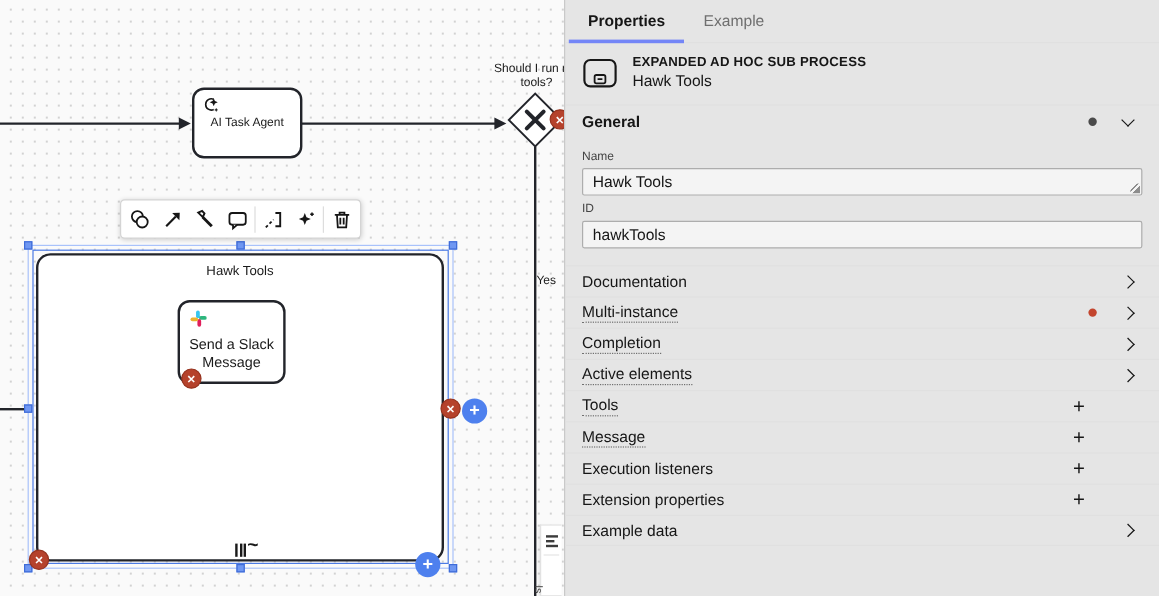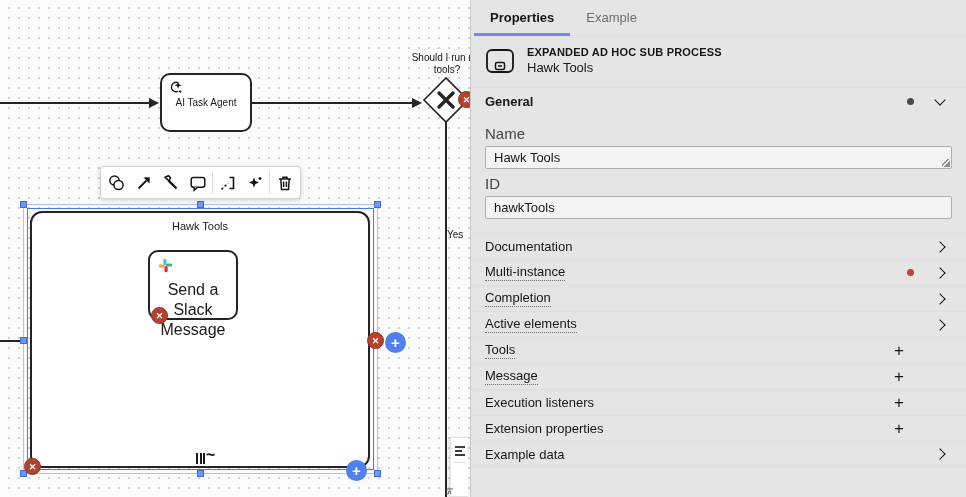--- a/index.html
+++ b/index.html
@@ -28,21 +28,21 @@
     border:1.5px solid #a9c2fb; }
   .sel-inner { position:absolute; left:27px; top:208px; width:347px; height:262px;
     border:1.5px solid #4b7be5; }
   .handle { position:absolute; width:7px; height:7px; background:#6f97f2;
     border:1px solid #3f6cd8; }
 
   .subprocess { left:30px; top:211px; width:340px; height:257px; border-radius:12px; }
   .subprocess-title { position:absolute; left:0; right:0; top:7px; text-align:center;
     font-size:11px; color:#1a1a1a; }
   .slack-task { left:148px; top:250px; width:90px; height:70px; }
-  .slack-task .node-label { position:absolute; left:0; right:0; top:28px; font-size:16px; }
+  .slack-task .node-label { position:absolute; left:0; right:0; top:28px; font-size:12px; }
   .slack-logo { position:absolute; left:8px; top:6px; }
   .adhoc-markers { position:absolute; left:186px; top:450px; width:44px; height:18px; }
   .mi-bars { position:absolute; left:10px; top:3px; display:flex; gap:1.5px; }
   .mi-bars i { width:2px; height:11px; background:#1a1a1a; }
   .adhoc-tilde { position:absolute; left:20px; top:-4px; font-size:16px; font-weight:bold; color:#1a1a1a; }
 
   
   .err-badge { position:absolute; width:17px; height:17px; border-radius:50%;
     background:#b5422c; border:1.5px solid #96331f; color:#fff; display:flex;
     align-items:center; justify-content:center; font-size:9px; font-weight:bold; z-index:6; }
@@ -84,21 +84,21 @@
   .group-hd { display:flex; align-items:center; height:28px; padding:0 14px;
     border-top:1px solid #e0e0e0; font-size:13px; font-weight:bold; }
   .group-hd .sp { flex:1; }
   .dot { width:7px; height:7px; border-radius:50%; background:#4a4a4a; margin-right:22px; }
   .dot.red { background:#c3452e; }
   .chev { width:8px; height:8px; border-right:1.6px solid #161616;
     border-bottom:1.6px solid #161616; margin-right:8px; }
   .chev.down { transform:rotate(45deg); margin-top:-4px; }
   .chev.right { transform:rotate(-45deg); }
   .fields { padding:4px 14px 14px; }
-  .f-label { font-size:15px; color:#454545; margin:6px 0 4px; }
+  .f-label { font-size:10px; color:#454545; margin:6px 0 4px; }
   .f-input, .f-textarea { width:100%; background:#f4f4f4; border:1px solid #adadad;
     border-radius:2px; font-size:13px; color:#161616; padding:3px 8px;
     font-family:"Liberation Sans", sans-serif; height:23px; }
   .ta-wrap { position:relative; }
   .f-textarea { resize:none; overflow:hidden; line-height:15px; display:block; }
   .grip { position:absolute; right:2px; bottom:2px; width:8px; height:8px;
     background:
       linear-gradient(135deg, transparent 0 4px, #8d8d8d 4px 5px, transparent 5px 7px, #8d8d8d 7px 8px);
   }
   .prow { display:flex; align-items:center; height:26px; padding:0 14px;

